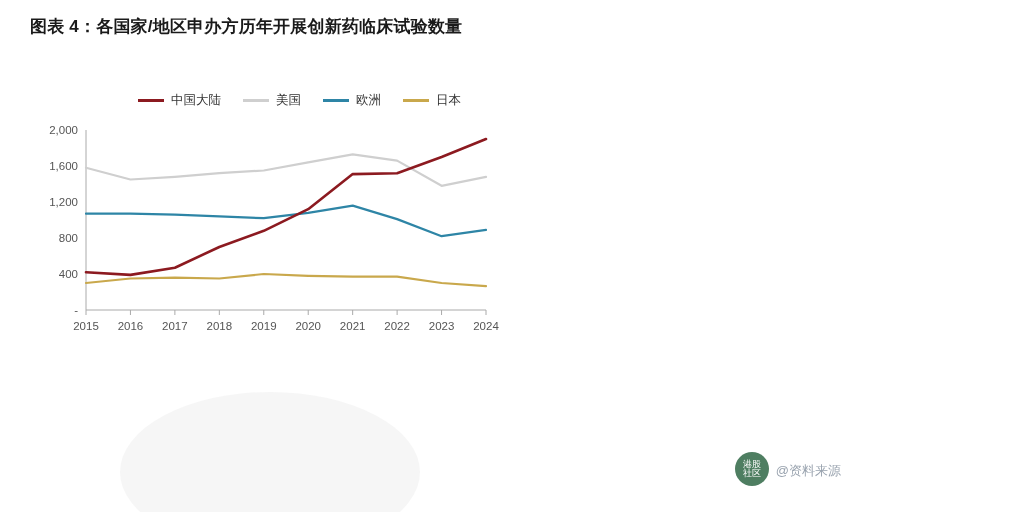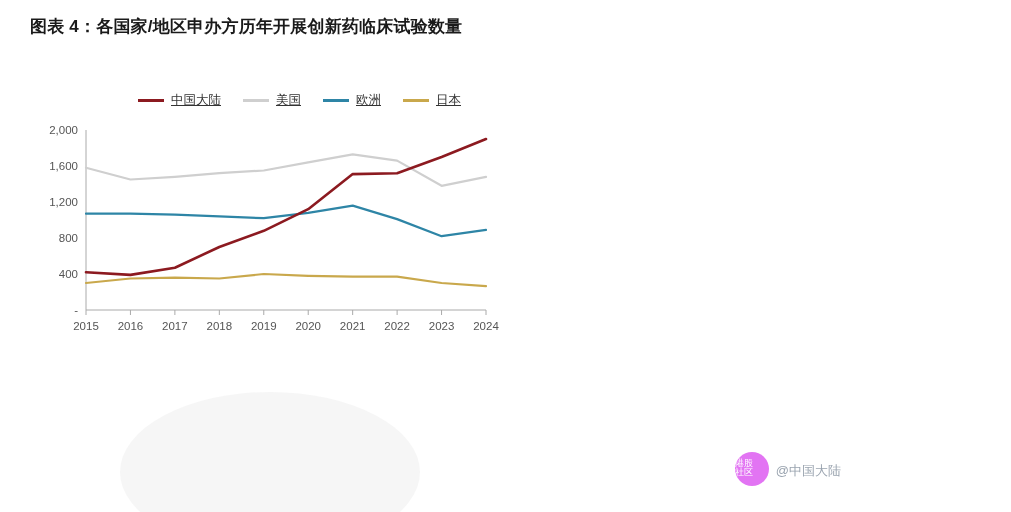--- a/index.html
+++ b/index.html
@@ -33,21 +33,21 @@
   }
   #title-left { left: 30px; top: 14px; width: 450px; }
 
   .legend {
     position: absolute;
     display: flex;
     align-items: center;
     font-size: 12.5px;
     color: #333;
   }
-  .legend-item { display: flex; align-items: center; margin-right: 22px; text-decoration: underline; }
+  .legend-item { display: flex; align-items: center; margin-right: 22px; }
   .legend-swatch {
     width: 26px; height: 3px; margin-right: 7px; display: inline-block;
   }
 
   #legend-left { left: 138px; top: 92px; }
 
   .plot {
     position: absolute;
   }
   #plot-left { left: 30px; top: 122px; width: 470px; height: 240px; }
@@ -66,25 +66,25 @@
     color: #333;
     line-height: 1.45;
   }
   #source-left { left: 32px; top: 412px; width: 440px; }
 
   .watermark-circle {
     position: absolute;
     right: 86px; bottom: 26px;
     width: 34px; height: 34px;
     border-radius: 50%;
-    background: #d946ef;
+    background: #14532d;
     opacity: 0.75;
-    display: flex; align-items: center; 
+    display: flex; align-items: center; justify-content: center;
     color: #fff; font-size: 9px; line-height: 1.05; text-align: center;
-    font-family: Liberation Mono, monospace;
+    font-family: Liberation Serif, serif;
   }
   .watermark-text {
     position: absolute;
     right: 14px; bottom: 32px;
     font-size: 13px;
     color: #8e99a6;
     opacity: 0.9;
   }
   .bg-ghost {
     position: absolute;
@@ -174,15 +174,15 @@
     
 
     
 
     
   </div>
 
   <div class="watermark-circle">
     <span>港股<br>社区</span>
   </div>
-  <div class="watermark-text">@中国大陆</div>
+  <div class="watermark-text">@资料来源</div>
 
 </div>
 
 </body></html>

